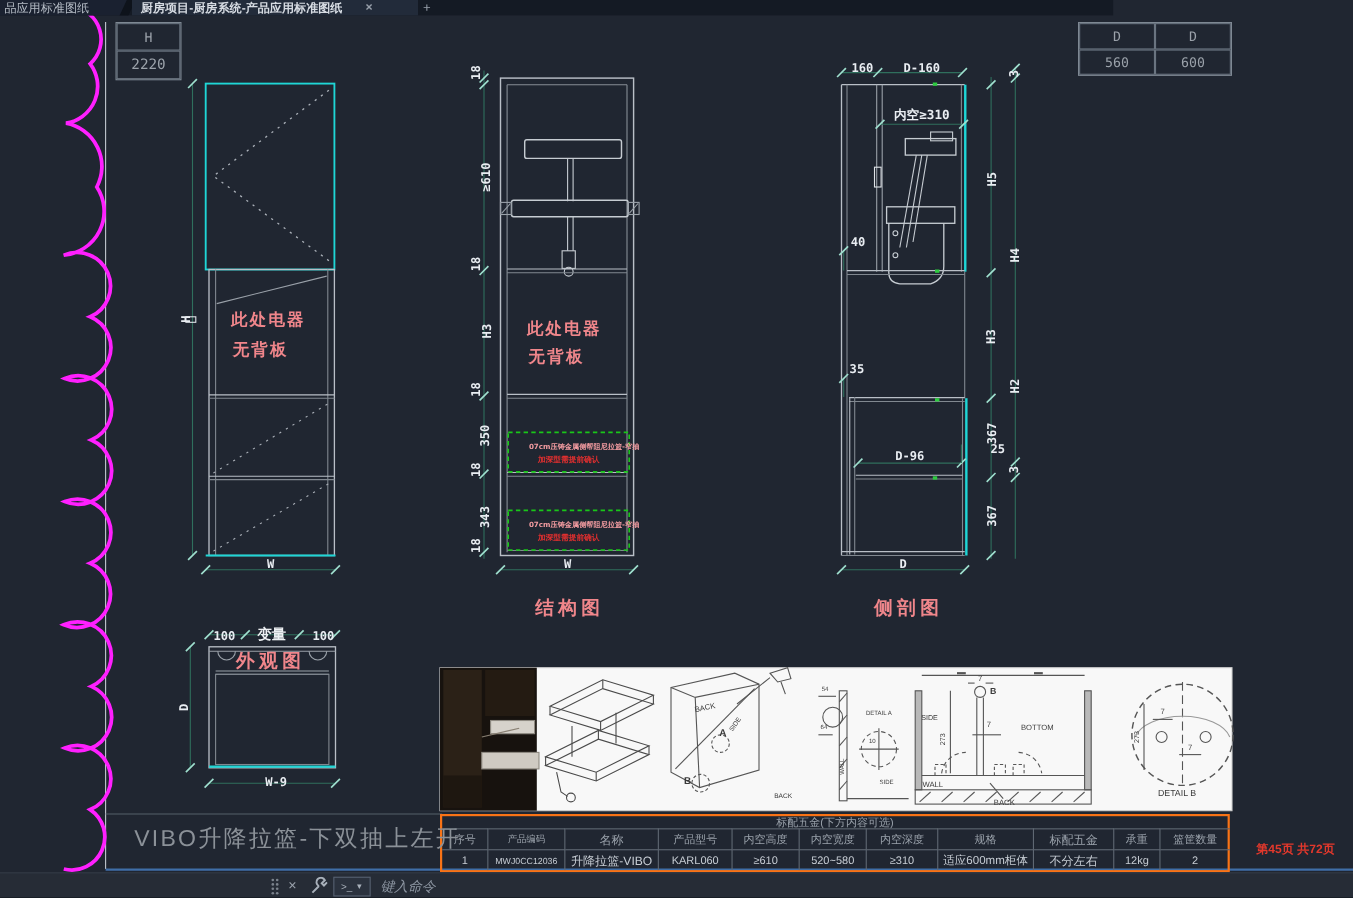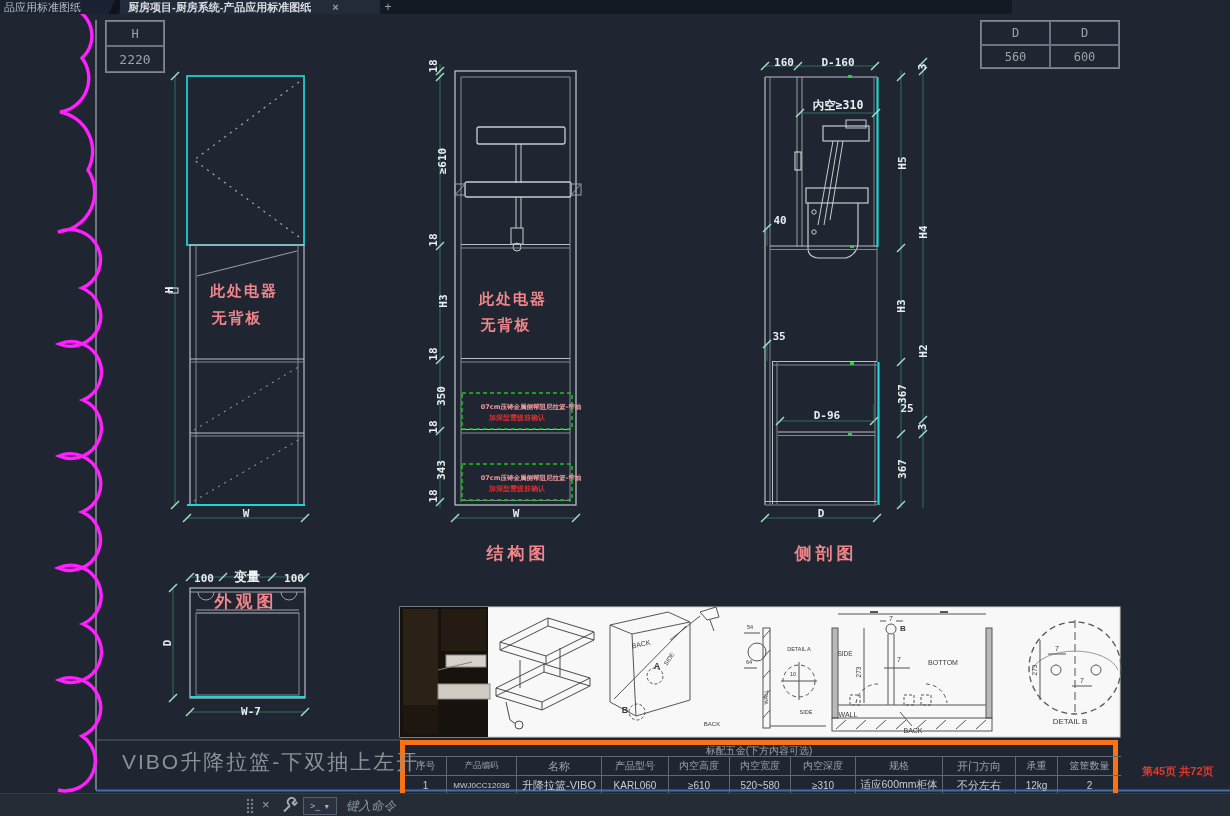--- a/index.html
+++ b/index.html
@@ -22,21 +22,21 @@
   .pinknote{font:bold 15px "DejaVu Sans",sans-serif;color:#f0868b;letter-spacing:2px;}
   .vtitle{font:bold 17px "DejaVu Sans",sans-serif;color:#f0868b;letter-spacing:4px;}
   .boxnote1{font:bold 6.5px "DejaVu Sans",sans-serif;color:#f29ba0;padding-left:28px;}
   .boxnote2{font:bold 7px "DejaVu Sans",sans-serif;color:#e02f2f;}
   .ph{font-family:"Liberation Sans",sans-serif;color:#3a3a3a;}
   
   .ptable{position:absolute;z-index:3;border:1px solid #7e8893;color:#9ba2aa;
           font:12px "DejaVu Sans Mono",monospace;text-align:center;}
   .ptable .cell{border:1px solid #6a7480;display:flex;align-items:center;justify-content:center;}
   
-  #spec{position:absolute;left:400px;top:740px;width:718px;z-index:3;border:5px solid #f97316;
+  #spec{position:absolute;left:400px;top:740px;width:718px;z-index:3;border:2px solid #f97316;
         box-sizing:border-box;color:#c7cdd4;background:rgba(32,38,49,0.0);}
   #spec .trow{display:grid;grid-template-columns:42px 70px 85px 67px 61px 61px 65px 87px 73px 42px 63px;}
   #spec .tc{border-right:1px solid #5f6873;border-top:1px solid #5f6873;height:18px;display:flex;
             align-items:center;justify-content:center;font-size:10px;overflow:hidden;}
   #spec .tc:last-child{border-right:none;}
   #spec .title{height:11px;display:flex;align-items:center;justify-content:center;
                font-size:10px;color:#9aa2ab;}
   #spec .hdr{color:#9aa2ab;}
   
   #sheet-title{position:absolute;left:122px;top:748px;font-size:21px;color:#8b9198;
@@ -379,21 +379,21 @@
   <div class="lbl rot dim" style="left:923px;top:351px;">H2</div>
   <div class="lbl rot dim" style="left:902px;top:394px;">367</div>
   <div class="lbl rot dim" style="left:922px;top:427px;">3</div>
   <div class="lbl rot dim" style="left:902px;top:469px;">367</div>
   <div class="lbl ctr vtitle" style="left:826px;top:553px;">侧剖图</div>
 
   <div class="lbl ctr dim" style="left:204px;top:578px;">100</div>
   <div class="lbl ctr" style="left:247px;top:577px;font:bold 13px 'DejaVu Sans',sans-serif;color:#eef1f4;">变量</div>
   <div class="lbl ctr dim" style="left:294px;top:578px;">100</div>
   <div class="lbl rot dim" style="left:167px;top:643px;">D</div>
-  <div class="lbl ctr dim" style="left:251px;top:711px;">W-7</div>
+  <div class="lbl ctr dim" style="left:251px;top:711px;">W-9</div>
 
   <div class="lbl ctr ph" style="left:641px;top:644px;font-size:7px;transform:translate(-50%,-50%) rotate(-12deg);">BACK</div>
   <div class="lbl ph" style="left:662px;top:656px;font-size:6px;transform:rotate(-55deg);">SIDE</div>
   <div class="lbl ctr ph" style="left:657px;top:666px;font-size:9px;font-weight:bold;">A</div>
   <div class="lbl ctr ph" style="left:625px;top:710px;font-size:9px;font-weight:bold;">B</div>
   <div class="lbl ctr ph" style="left:712px;top:724px;font-size:6px;">BACK</div>
   <div class="lbl ctr ph" style="left:750px;top:627px;font-size:5.5px;">54</div>
   <div class="lbl ctr ph" style="left:749px;top:662px;font-size:5.5px;">64</div>
   <div class="lbl rot ph" style="left:766px;top:697px;font-size:5.5px;">WALL</div>
   <div class="lbl ctr ph" style="left:799px;top:649px;font-size:5.5px;">DETAIL A</div>
@@ -416,21 +416,21 @@
     <div class="title">标配五金(下方内容可选)</div>
     <div class="trow">
       <div class="tc hdr">序号</div>
       <div class="tc hdr" style="font-size:8.5px;">产品编码</div>
       <div class="tc hdr" style="font-size:11px;">名称</div>
       <div class="tc hdr">产品型号</div>
       <div class="tc hdr">内空高度</div>
       <div class="tc hdr">内空宽度</div>
       <div class="tc hdr">内空深度</div>
       <div class="tc hdr">规格</div>
-      <div class="tc hdr" style="font-size:11px;">开门方向</div>
+      <div class="tc hdr" style="font-size:11px;">标配五金</div>
       <div class="tc hdr">承重</div>
       <div class="tc hdr">篮筐数量</div>
     </div>
     <div class="trow">
       <div class="tc">1</div>
       <div class="tc" style="font-size:8px;">MWJ0CC12036</div>
       <div class="tc" style="font-size:11px;">升降拉篮-VIBO</div>
       <div class="tc">KARL060</div>
       <div class="tc">≥610</div>
       <div class="tc">520~580</div>

